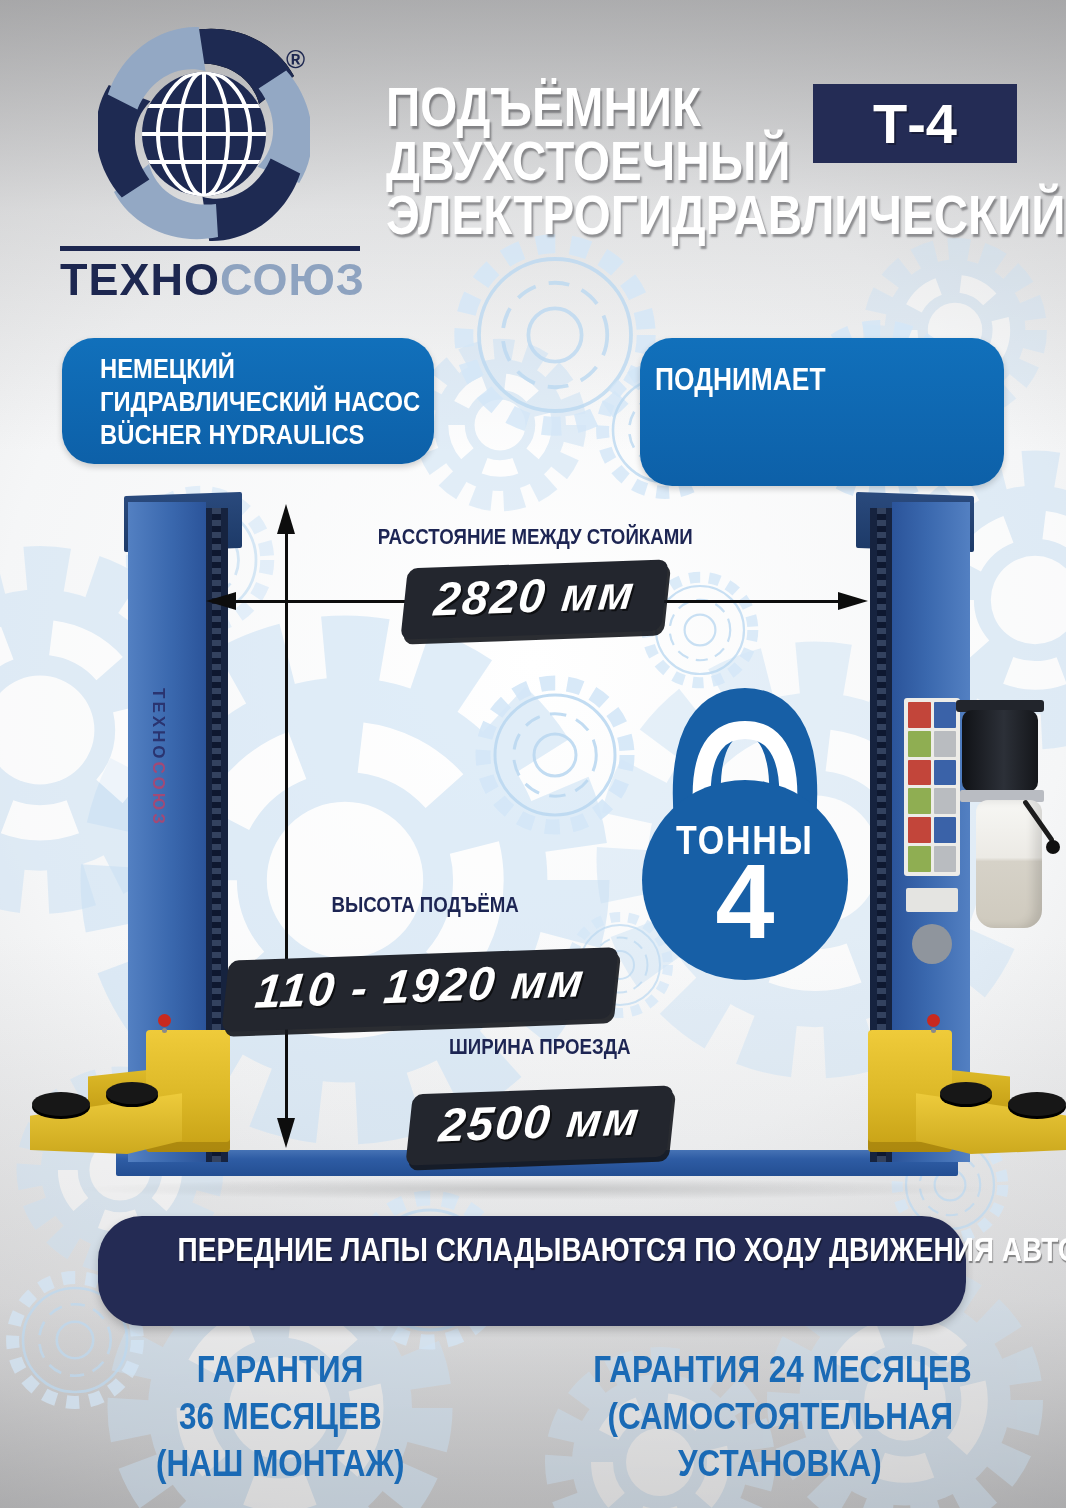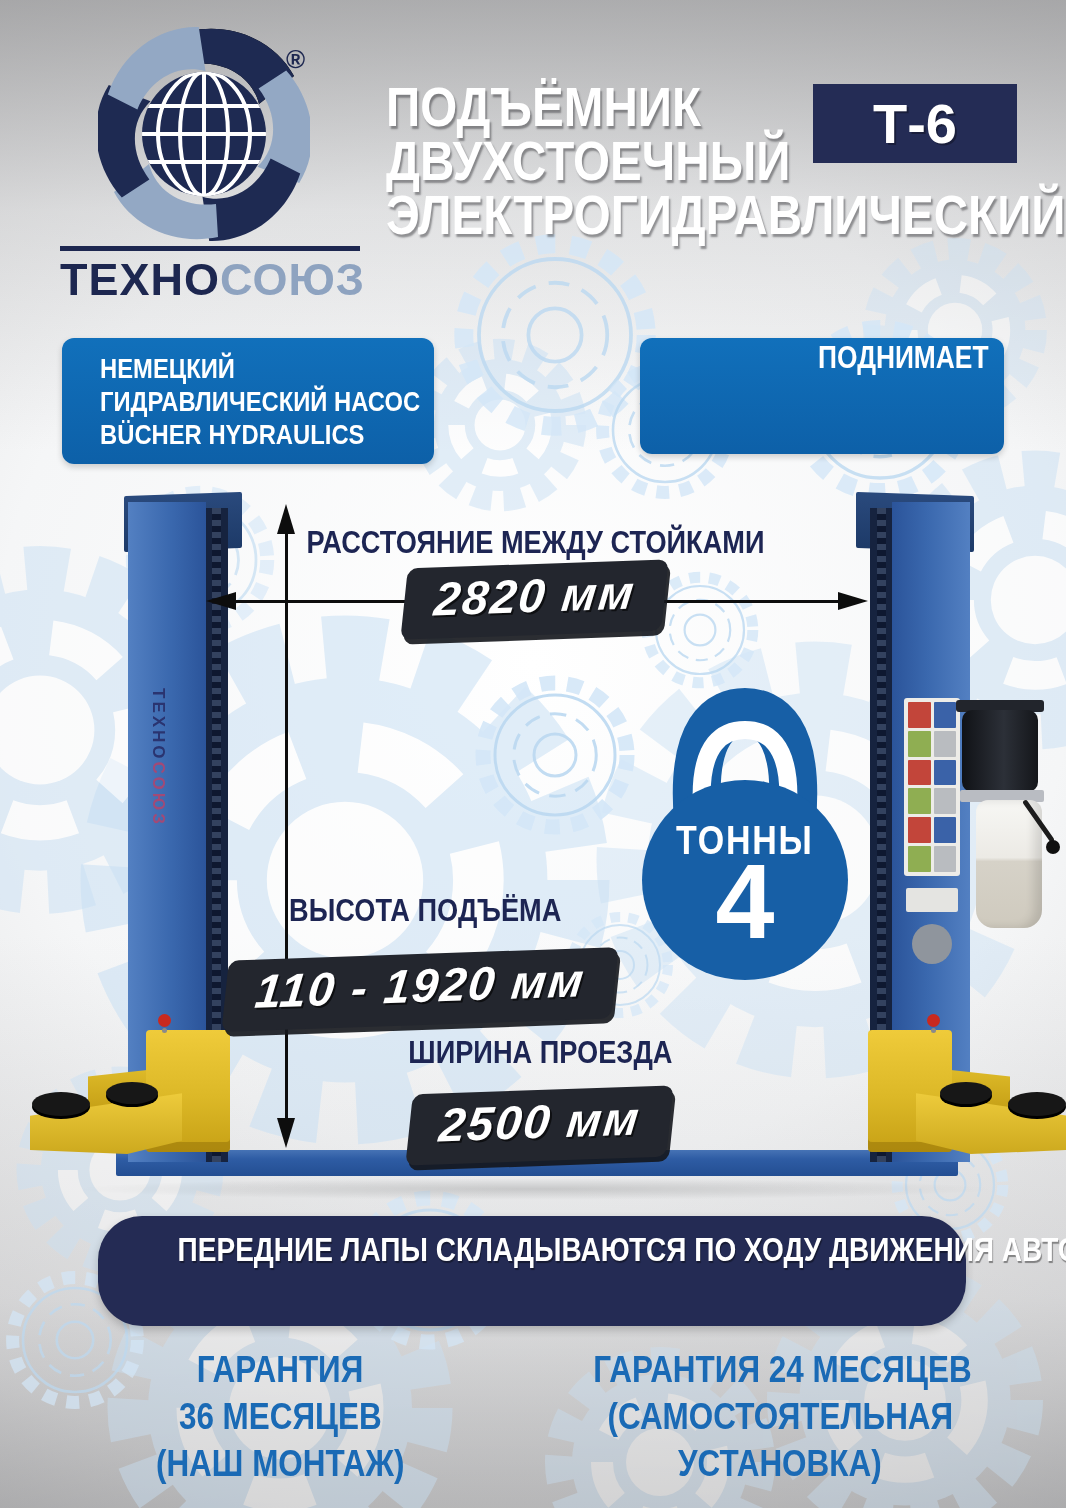--- a/index.html
+++ b/index.html
@@ -27,25 +27,25 @@
   .wordmark .p1{color:#1d2750;}
   .wordmark .p2{color:#8ea3c0;}
 
   .title{left:386px;top:80px;width:680px;}
   .title-line{display:block;color:#fff;font-size:56px;line-height:54px;font-weight:bold;white-space:nowrap;
               text-shadow:2px 3px 2px rgba(40,40,45,.45);}
   .badge{left:813px;top:84px;width:204px;height:79px;background:#242c55;display:flex;align-items:center;justify-content:center;}
   .badge-label{color:#fff;font-size:56px;font-weight:bold;text-shadow:2px 2px 0 rgba(0,0,0,.3);}
 
   
-  .pill{background:linear-gradient(180deg,#1170bb,#0d60a8);border-radius:12px;color:#fff;font-weight:bold;
+  .pill{background:linear-gradient(180deg,#1170bb,#0d60a8);border-radius:32px;color:#fff;font-weight:bold;
         box-shadow:0 3px 6px rgba(0,0,0,.18);}
   .pill-left{left:62px;top:338px;width:372px;height:126px;padding:14px 0 0 38px;box-sizing:border-box;}
   .pill-left .pl{display:block;font-size:28px;line-height:33px;white-space:nowrap;}
-  .pill-right{left:640px;top:338px;width:364px;height:116px;text-align:right;box-sizing:border-box;}
+  .pill-right{left:640px;top:338px;width:364px;height:148px;text-align:left;padding-top:22px;box-sizing:border-box;}
   .pill-right .pl{display:block;font-size:31px;line-height:39px;white-space:nowrap;}
 
   
   .base-beam{left:116px;top:1150px;width:842px;height:26px;
              background:linear-gradient(180deg,#47untypedb 0,#44074b);
              background:linear-gradient(180deg,#4673b5 0%,#2e5ca4 35%,#234e92 100%);border-radius:2px;}
   .ground-shadow{left:70px;top:1178px;width:930px;height:22px;background:radial-gradient(ellipse at 50% 50%,rgba(0,0,0,.14),rgba(0,0,0,0) 70%);}
 
   .post{left:30px;top:494px;width:200px;height:690px;}
   .post-right{left:868px;top:494px;width:200px;height:690px;transform:scaleX(-1);}
@@ -93,21 +93,21 @@
   .dimline{background:#0d0d0d;}
   .h-line{left:234px;top:600px;width:606px;height:3px;}
   .v-line{left:285px;top:530px;width:3px;height:602px;}
   .tri{width:0;height:0;}
   .tri-left{left:206px;top:592px;border-top:9px solid transparent;border-bottom:9px solid transparent;border-right:30px solid #0d0d0d;}
   .tri-right{left:838px;top:592px;border-top:9px solid transparent;border-bottom:9px solid transparent;border-left:30px solid #0d0d0d;}
   .tri-up{left:277px;top:504px;border-left:9px solid transparent;border-right:9px solid transparent;border-bottom:30px solid #0d0d0d;}
   .tri-down{left:277px;top:1118px;border-left:9px solid transparent;border-right:9px solid transparent;border-top:30px solid #0d0d0d;}
 
   
-  .spec-label{color:#1d2553;font-weight:bold;font-size:32px;white-space:nowrap;text-align:center;}
+  .spec-label{color:#1d2553;font-weight:bold;font-size:22px;white-space:nowrap;text-align:center;}
   .sl1{left:235px;top:524px;width:600px;}
   .sl2{left:210px;top:892px;width:430px;}
   .sl3{left:330px;top:1034px;width:420px;text-decoration:underline;}
   .spec-value-wrap{text-align:center;}
   .sv1{left:235px;top:564px;width:600px;}
   .sv2{left:190px;top:954px;width:460px;}
   .sv3{left:330px;top:1090px;width:420px;}
   .blob{display:inline-block;background:#23262e;border-radius:10px;padding:4px 30px 12px;
         transform:rotate(-2deg) skewX(-8deg);box-shadow:3px 5px 0 rgba(20,22,28,.9);}
   .blob span{display:inline-block;color:#fff;font-size:47px;font-weight:bold;font-style:italic;letter-spacing:2px;white-space:nowrap;
@@ -200,21 +200,21 @@
     <div class="abs registered">®</div>
     <div class="abs brand-rule"></div>
     <div class="abs wordmark"><span class="p1">ТЕХНО</span><span class="p2">СОЮЗ</span></div>
 
     <div class="abs title">
       <span class="title-line"><span class="cond-l">ПОДЪЁМНИК</span></span>
       <span class="title-line"><span class="cond-l">ДВУХСТОЕЧНЫЙ</span></span>
       <span class="title-line"><span class="cond-l">ЭЛЕКТРОГИДРАВЛИЧЕСКИЙ</span></span>
     </div>
     <div class="abs badge">
-      <span class="badge-label">Т-6</span>
+      <span class="badge-label">Т-4</span>
     </div>
 
     <div class="abs pill pill-left">
       <span class="pl"><span class="cond-l">НЕМЕЦКИЙ</span></span>
       <span class="pl"><span class="cond-l">ГИДРАВЛИЧЕСКИЙ НАСОС</span></span>
       <span class="pl"><span class="cond-l">BÜCHER HYDRAULICS</span></span>
     </div>
     <div class="abs pill pill-right">
       <span class="pl"><span class="cond">ПОДНИМАЕТ</span></span>
     </div>

